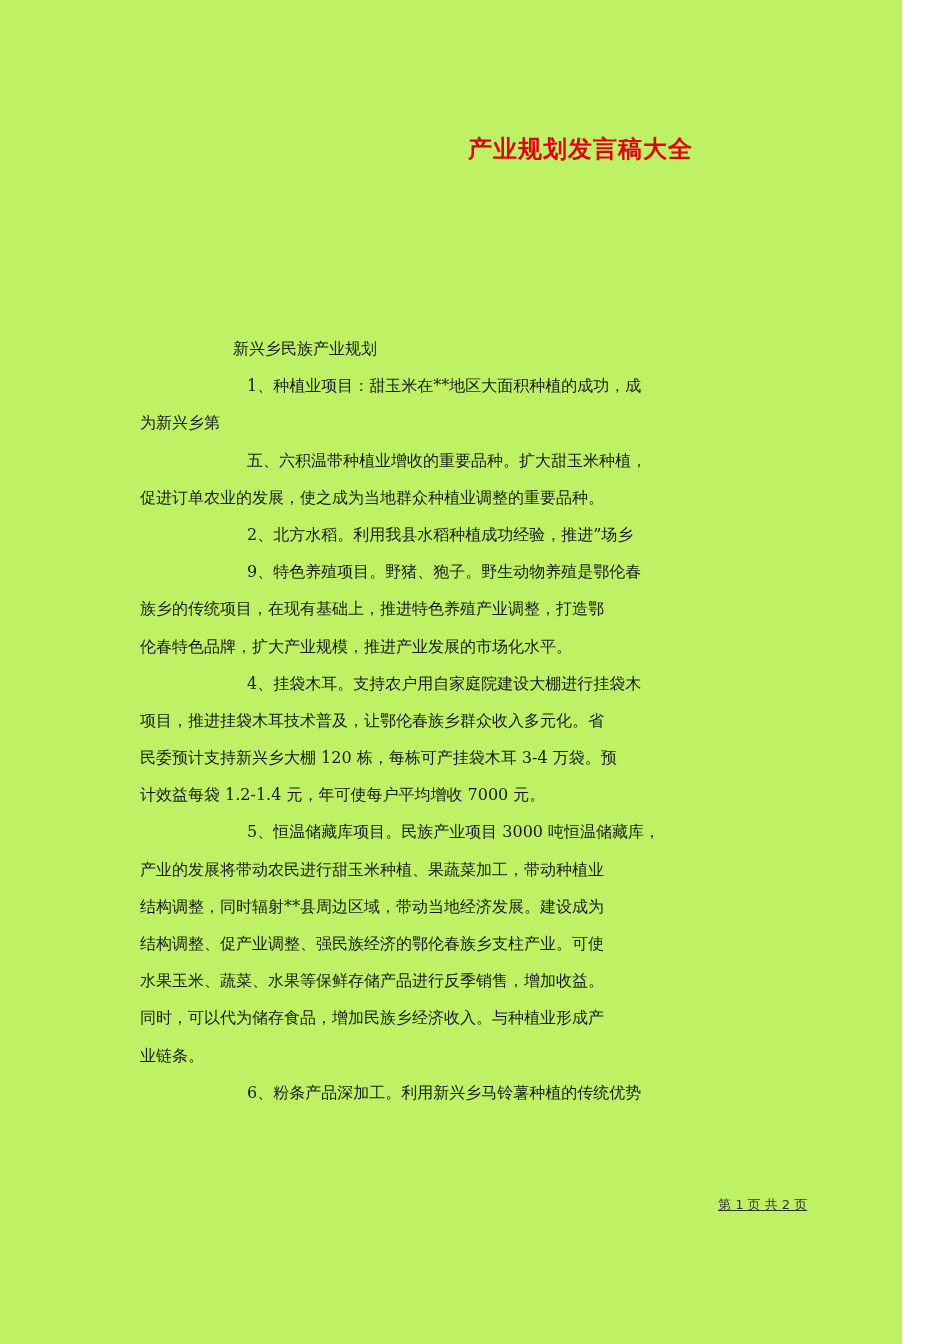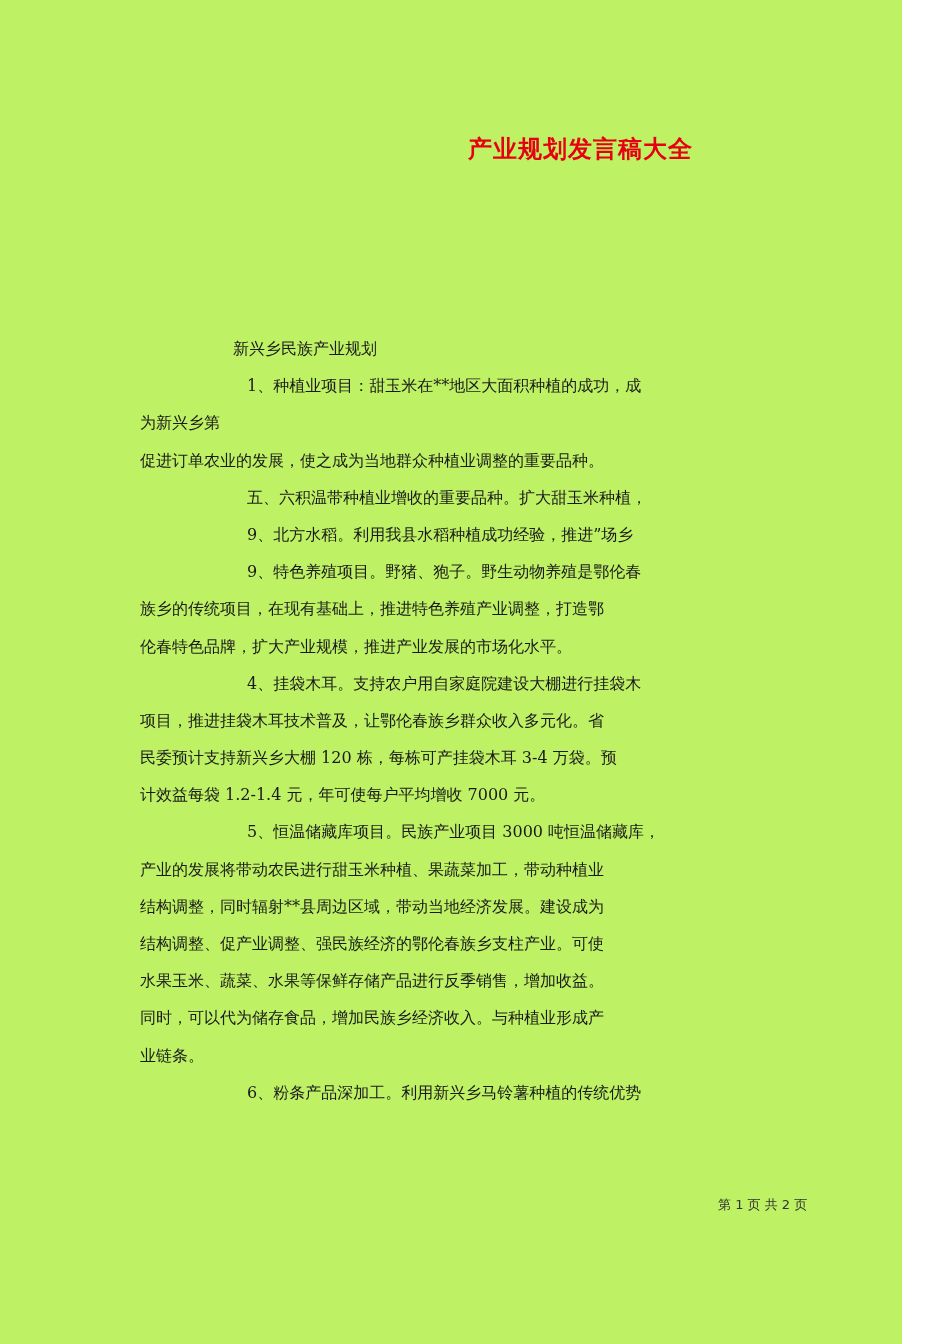--- a/index.html
+++ b/index.html
@@ -50,36 +50,37 @@
     .indent-sub { padding-left: 93px; }
     .indent-para { padding-left: 107px; }
     .footer {
       position: absolute;
       left: 718px;
       top: 1196px;
       font-size: 13px;
       color: #333333;
       white-space: nowrap;
       font-family: "DejaVu Sans", "Liberation Sans", sans-serif;
+      text-decoration: underline;
     }
   </style>
 </head>
 <body>
 
 <div class="page">
   <div class="doc-title">产业规划发言稿大全</div>
 
   <div class="body-text">
     <span class="line indent-sub">新兴乡民族产业规划</span>
     <div id="lines-container">
         <span class="line indent-para">1、种植业项目：甜玉米在**地区大面积种植的成功，成</span>
         <span class="line">为新兴乡第</span>
+        <span class="line indent-para">五、六积温带种植业增收的重要品种。扩大甜玉米种植，</span>
         <span class="line">促进订单农业的发展，使之成为当地群众种植业调整的重要品种。</span>
-        <span class="line indent-para">五、六积温带种植业增收的重要品种。扩大甜玉米种植，</span>
-        <span class="line indent-para">9、北方水稻。利用我县水稻种植成功经验，推进”场乡</span>
+        <span class="line indent-para">2、北方水稻。利用我县水稻种植成功经验，推进”场乡</span>
         <span class="line indent-para">9、特色养殖项目。野猪、狍子。野生动物养殖是鄂伦春</span>
         <span class="line">族乡的传统项目，在现有基础上，推进特色养殖产业调整，打造鄂</span>
         <span class="line">伦春特色品牌，扩大产业规模，推进产业发展的市场化水平。</span>
         <span class="line indent-para">4、挂袋木耳。支持农户用自家庭院建设大棚进行挂袋木</span>
         <span class="line">项目，推进挂袋木耳技术普及，让鄂伦春族乡群众收入多元化。省</span>
         <span class="line">民委预计支持新兴乡大棚 120 栋，每栋可产挂袋木耳 3-4 万袋。预</span>
         <span class="line">计效益每袋 1.2-1.4 元，年可使每户平均增收 7000 元。</span>
         <span class="line indent-para">5、恒温储藏库项目。民族产业项目 3000 吨恒温储藏库，</span>
         <span class="line">产业的发展将带动农民进行甜玉米种植、果蔬菜加工，带动种植业</span>
         <span class="line">结构调整，同时辐射**县周边区域，带动当地经济发展。建设成为</span>

